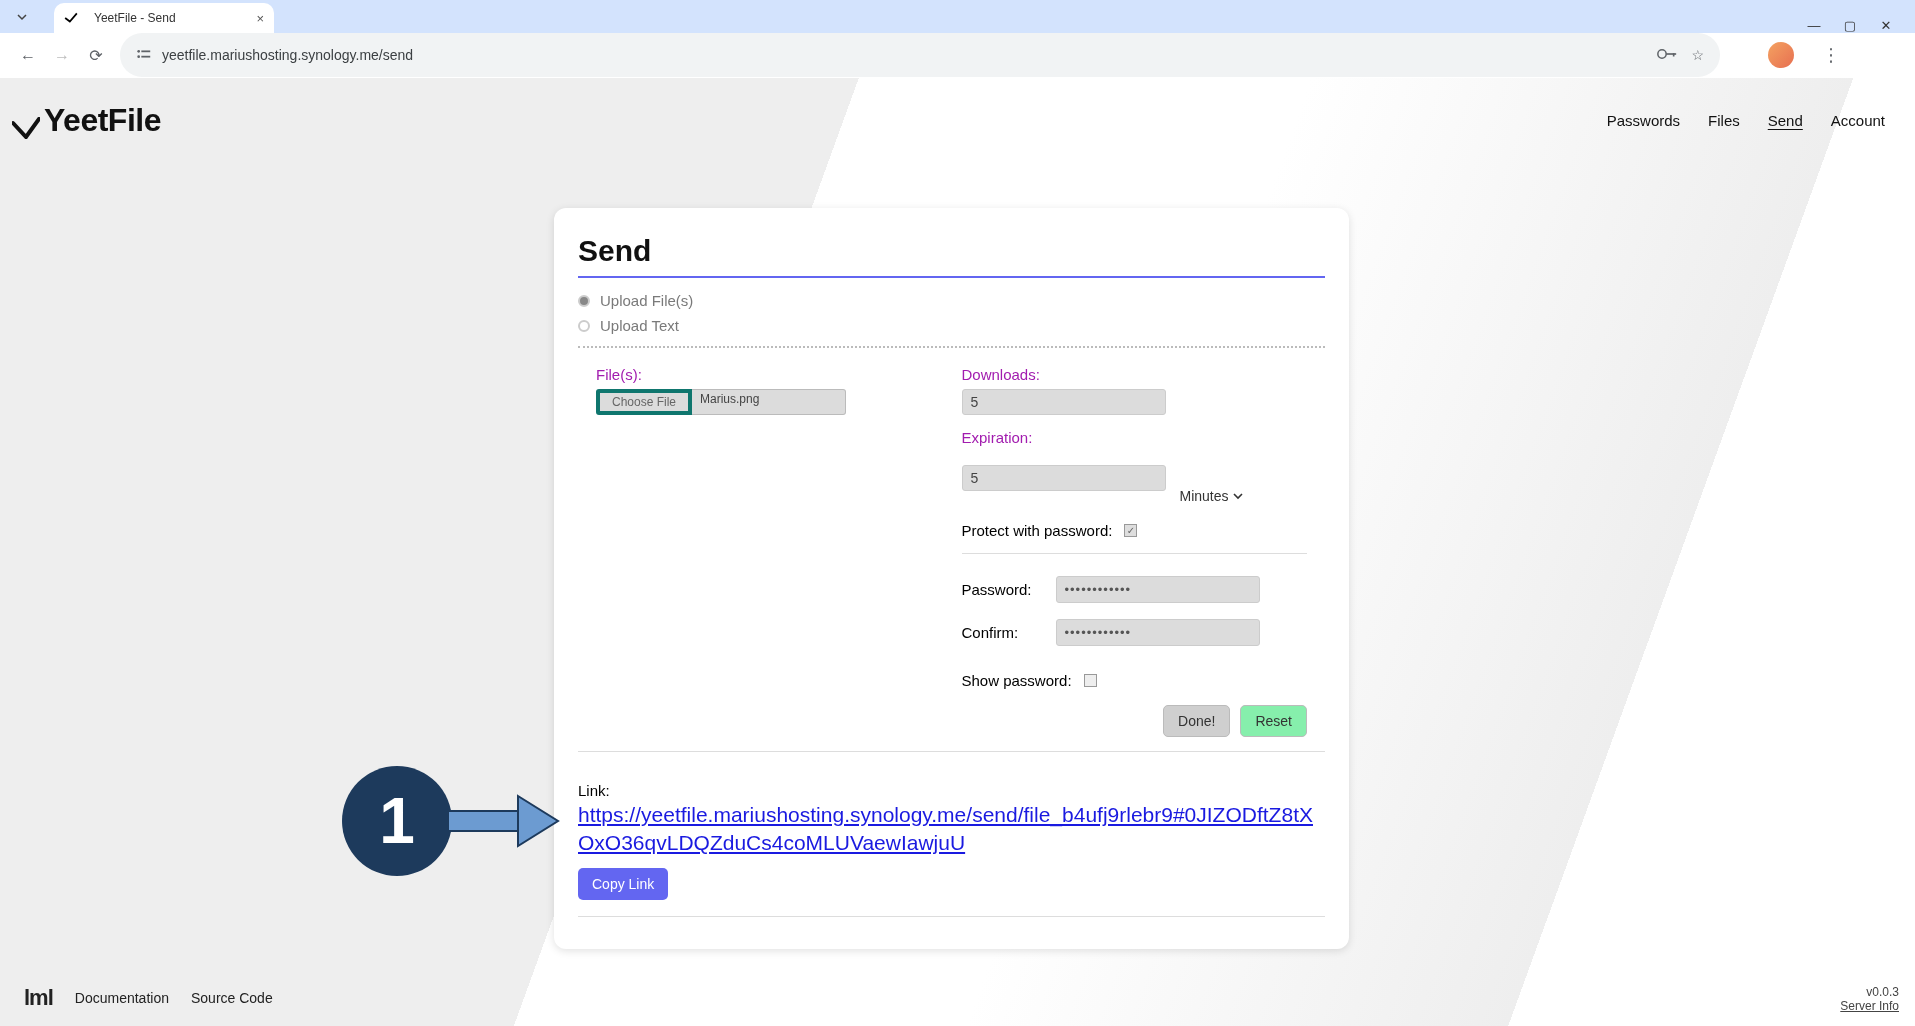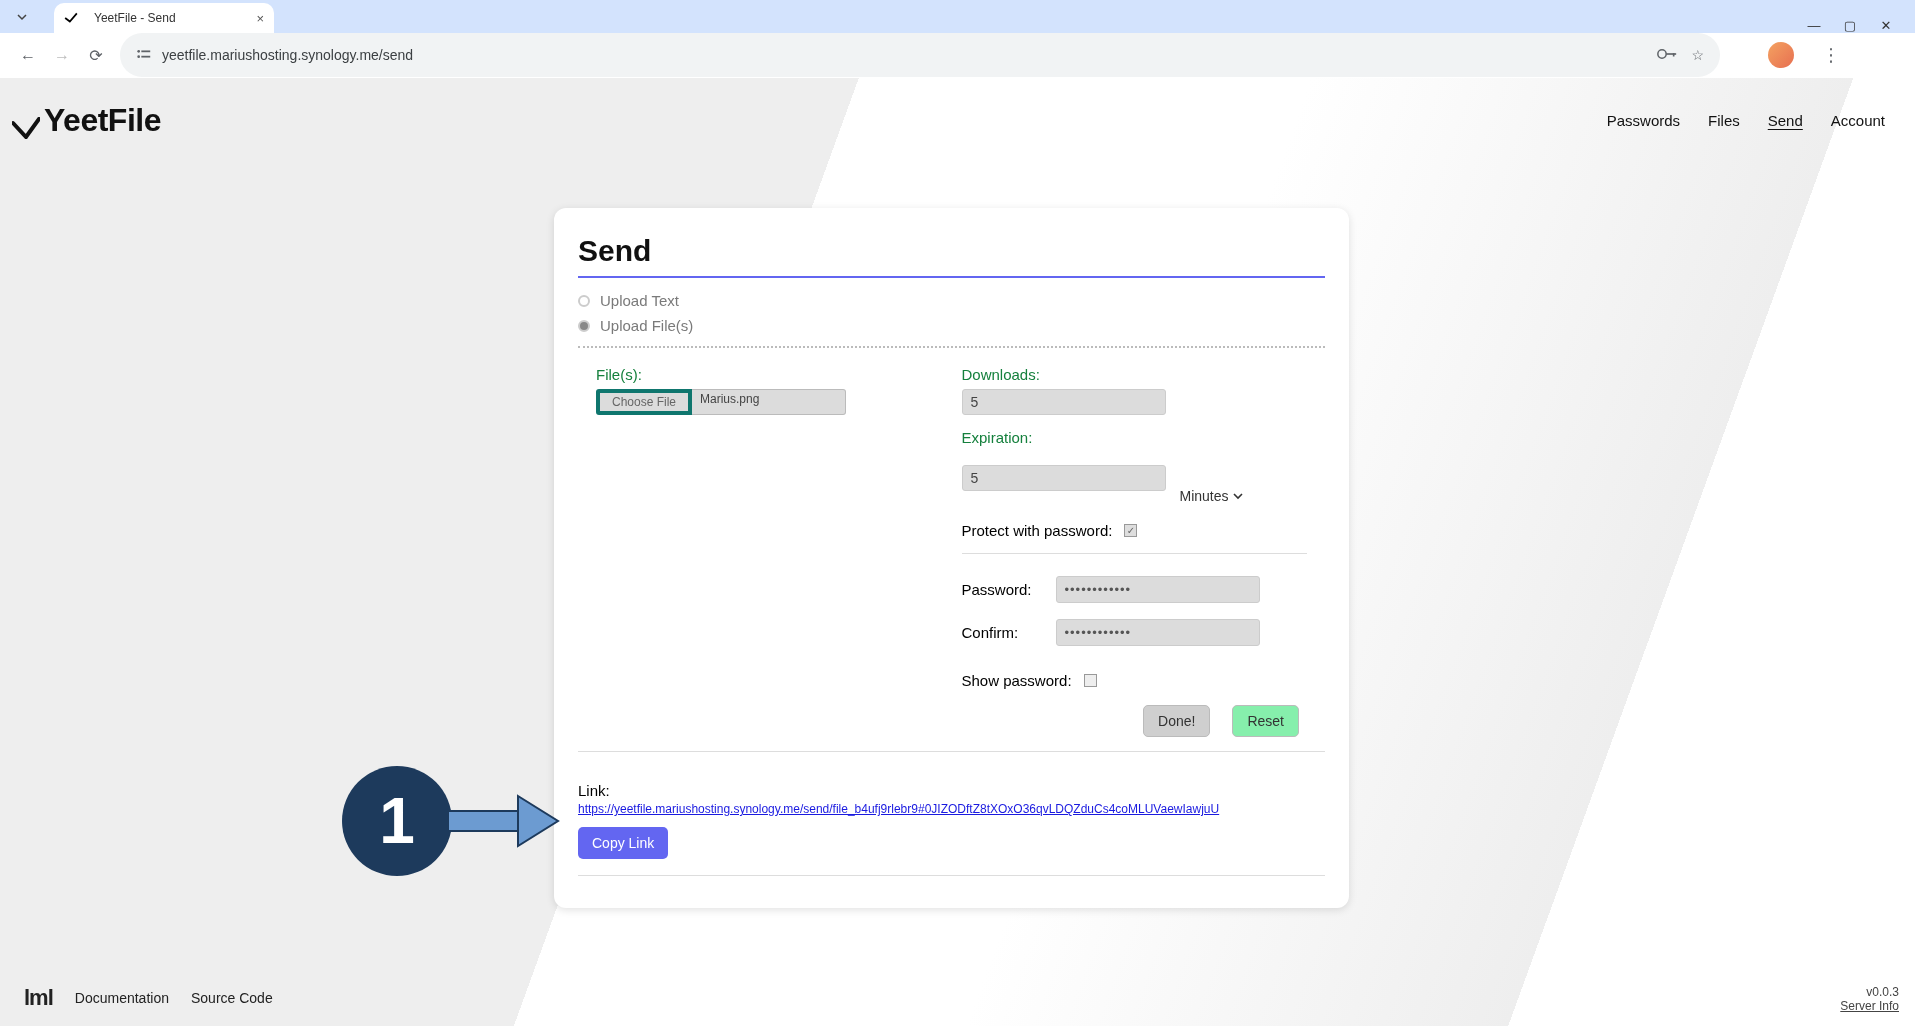--- a/index.html
+++ b/index.html
@@ -40,44 +40,44 @@
   .card-hr-accent { height: 2px; background: #6366f1; border: none; margin-bottom: 10px; }
   .radio-row { display: flex; align-items: center; gap: 10px; padding: 4px 0; font-size: 15px; }
   .radio-row.disabled { color: #7a7a7a; }
   .radio-dot { width: 12px; height: 12px; border-radius: 50%; border: 2px solid #bbb; }
   .radio-dot.selected { background: #888; border-color: #888; }
   .radio-row.disabled .radio-dot { border-color: #ccc; }
   .dotted-hr { border: none; border-top: 2px dotted #bbb; margin: 8px 0 18px 0; }
 
   .form-grid { display: flex; gap: 20px; padding: 0 18px; }
   .col { flex: 1; }
-  .field-label { font-size: 15px; color: #15803d; margin-bottom: 6px; display: block; }
+  .field-label { font-size: 15px; color: #a21caf; margin-bottom: 6px; display: block; }
   .file-input { display: flex; width: 250px; }
   .file-btn { background: #dcdcdc; border: 4px solid #0f766e; border-radius: 3px 0 0 3px; padding: 2px 12px; font-size: 12px; color: #666; }
   .file-name { background: #dcdcdc; border: 1px solid #bbb; border-left: none; border-radius: 0 3px 3px 0; padding: 2px 8px; font-size: 12px; color: #444; flex: 1; }
 
   .num-input { background: #dcdcdc; border: 1px solid #ccc; border-radius: 3px; padding: 4px 8px; width: 204px; font-size: 14px; color: #444; }
   .row-gap { margin-top: 14px; }
   .inline-row { display: flex; align-items: center; gap: 14px; }
   .select-unit { border: none; background: transparent; font-size: 14px; color: #333; display: inline-flex; align-items: center; gap: 4px; margin-top: 36px; }
   .checkbox-row { display: flex; align-items: center; gap: 12px; font-size: 15px; margin-top: 18px; }
   .chk { width: 13px; height: 13px; border: 1px solid #999; background: #dedede; display: inline-flex; align-items: center; justify-content: center; font-size: 10px; color: #666; }
   .sep-light { border: none; border-top: 1px solid #ddd; margin: 14px 0; }
 
   .pw-table { font-size: 15px; }
   .pw-row { display: flex; align-items: center; gap: 18px; padding: 8px 0; }
   .pw-row label { width: 76px; }
   .pw-input { background: #dcdcdc; border: 1px solid #ccc; border-radius: 3px; padding: 5px 8px; width: 204px; font-size: 13px; color: #555; letter-spacing: 1px; }
 
-  .btn-row { display: flex; justify-content: flex-end; gap: 22px; margin: 16px 26px 0 0; }
+  .btn-row { display: flex; justify-content: flex-end; gap: 10px; margin: 16px 18px 0 0; }
   .btn-gray { background: #86efac; border: 1px solid #bbb; border-radius: 5px; padding: 7px 14px; font-size: 14px; color: #333; }
 
   .link-section { padding: 16px 0 0 0; }
   .link-label { font-size: 15px; margin-bottom: 2px; }
-  .link-url { color: #1a1ae0; text-decoration: underline; font-size: 12px; word-break: break-all; line-height: 1.35; display: block; }
+  .link-url { color: #1a1ae0; text-decoration: underline; font-size: 21px; word-break: break-all; line-height: 1.35; display: block; }
   .copy-btn { background: #6366f1; color: #fff; border: none; border-radius: 5px; padding: 8px 14px; font-size: 14px; margin-top: 10px; }
 
   
   .annot { position: absolute; left: 342px; top: 688px; display: flex; align-items: center; }
   .annot-circle { width: 110px; height: 110px; border-radius: 50%; background: #1d3a5c; color: #fff; display: flex; align-items: center; justify-content: center; font-size: 64px; font-weight: 700; }
   .annot-arrow { margin-left: -4px; }
 
   
   .app-footer { position: absolute; bottom: 6px; left: 0; right: 0; display: flex; justify-content: space-between; align-items: flex-start; padding: 0 16px 7px 24px; font-size: 14px; }
   .footer-left { display: flex; align-items: center; gap: 22px; color: #222; }
@@ -158,26 +158,26 @@
       <a class="active">Send</a>
       <a>Account</a>
     </nav>
   </div>
 
   <div class="card">
     <h1>Send</h1>
     <hr class="card-hr-accent">
 
     <div class="radio-row disabled">
+      <span class="radio-dot selected"></span>
+      <span>Upload File(s)</span>
+    </div>
+    <div class="radio-row disabled">
       <span class="radio-dot"></span>
       <span>Upload Text</span>
-    </div>
-    <div class="radio-row disabled">
-      <span class="radio-dot selected"></span>
-      <span>Upload File(s)</span>
     </div>
     <hr class="dotted-hr">
 
     <div class="form-grid">
       <div class="col">
         <span class="field-label">File(s):</span>
         <div class="file-input">
           <span class="file-btn">Choose File</span>
           <span class="file-name">Marius.png</span>
         </div>

